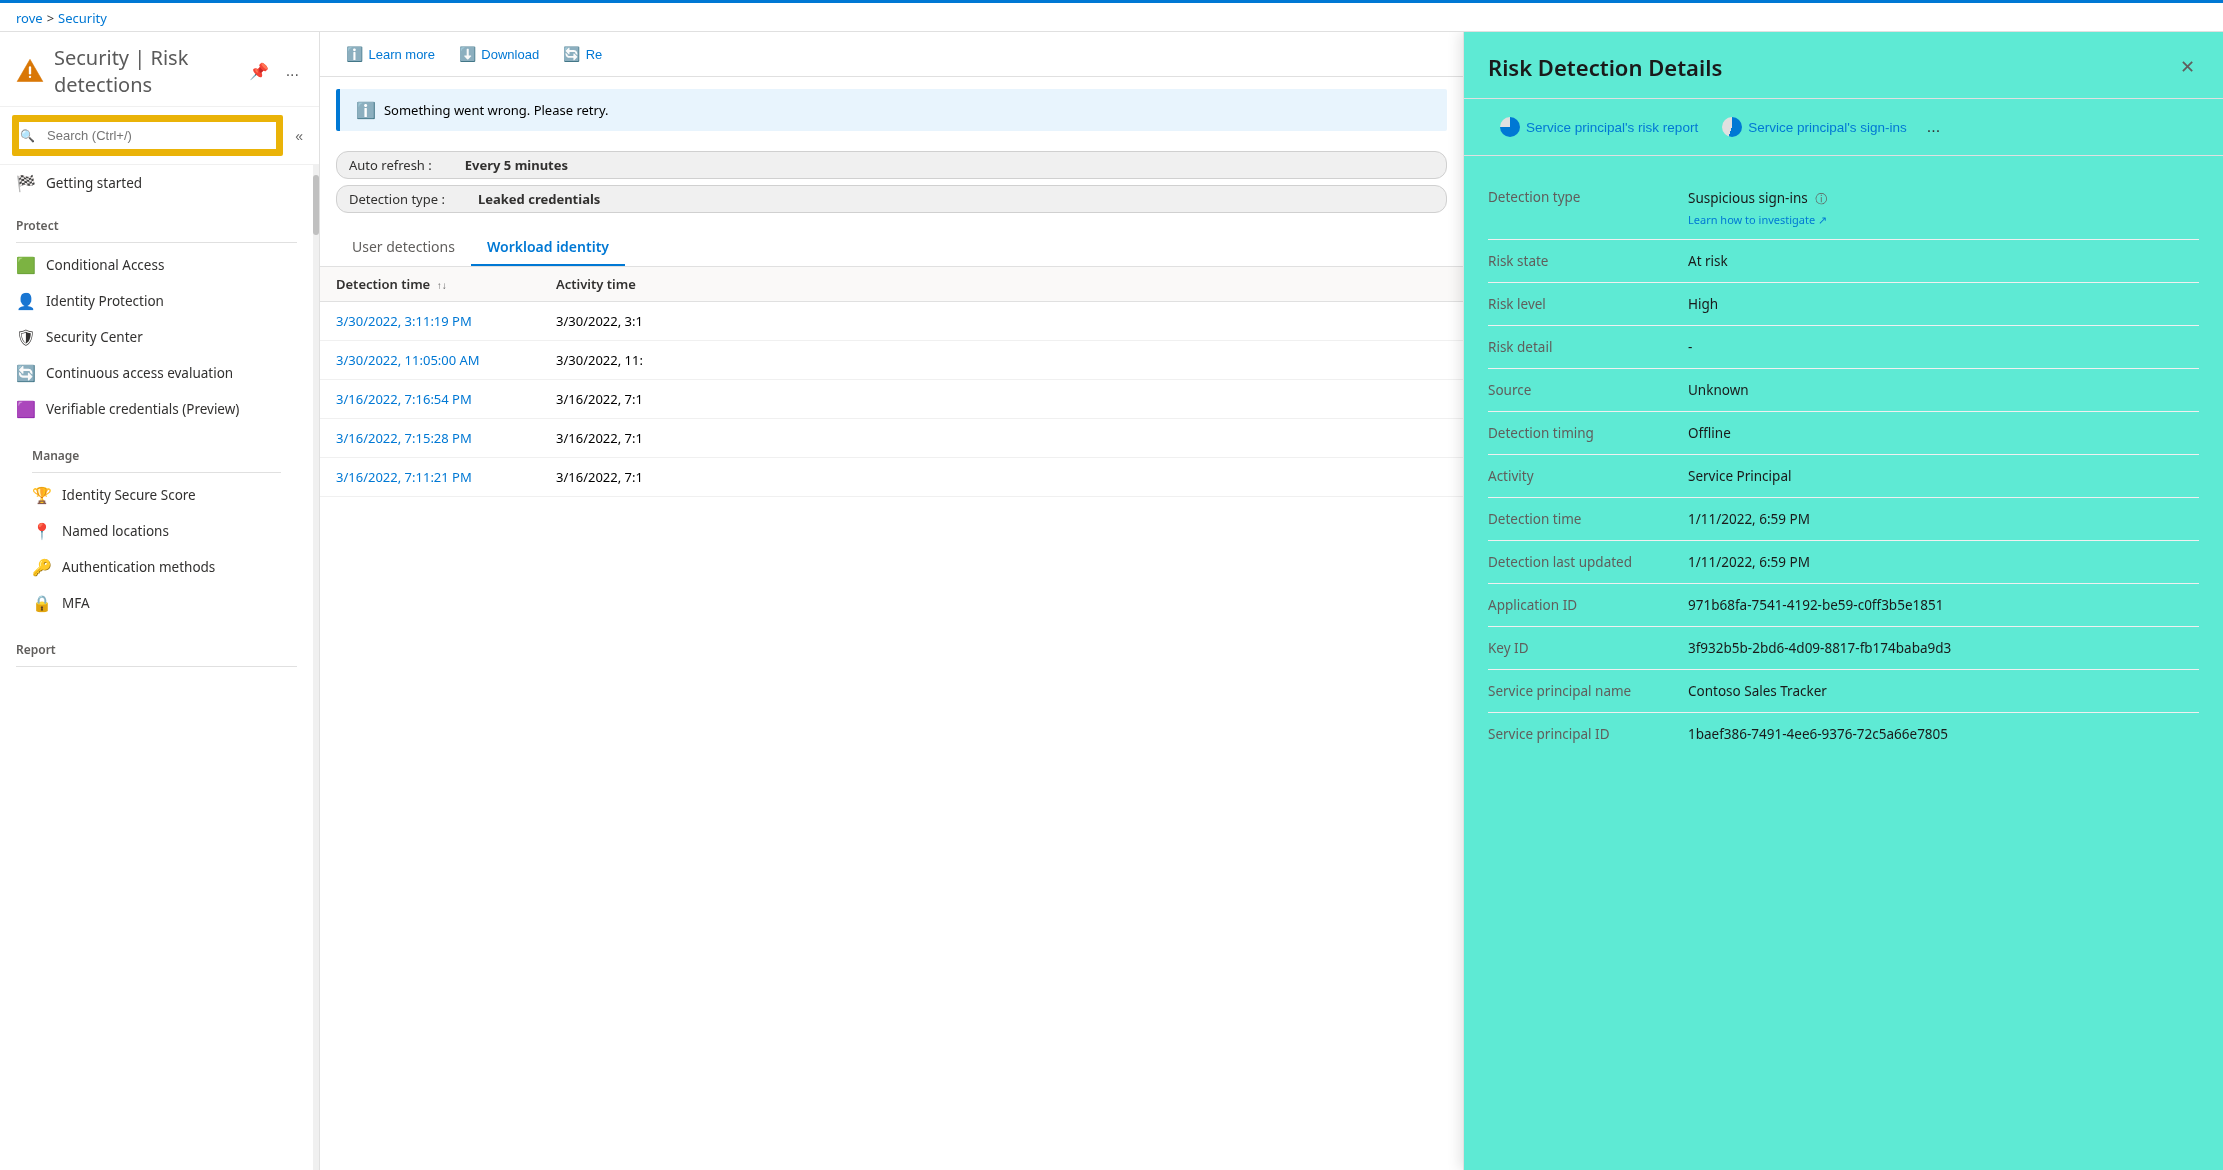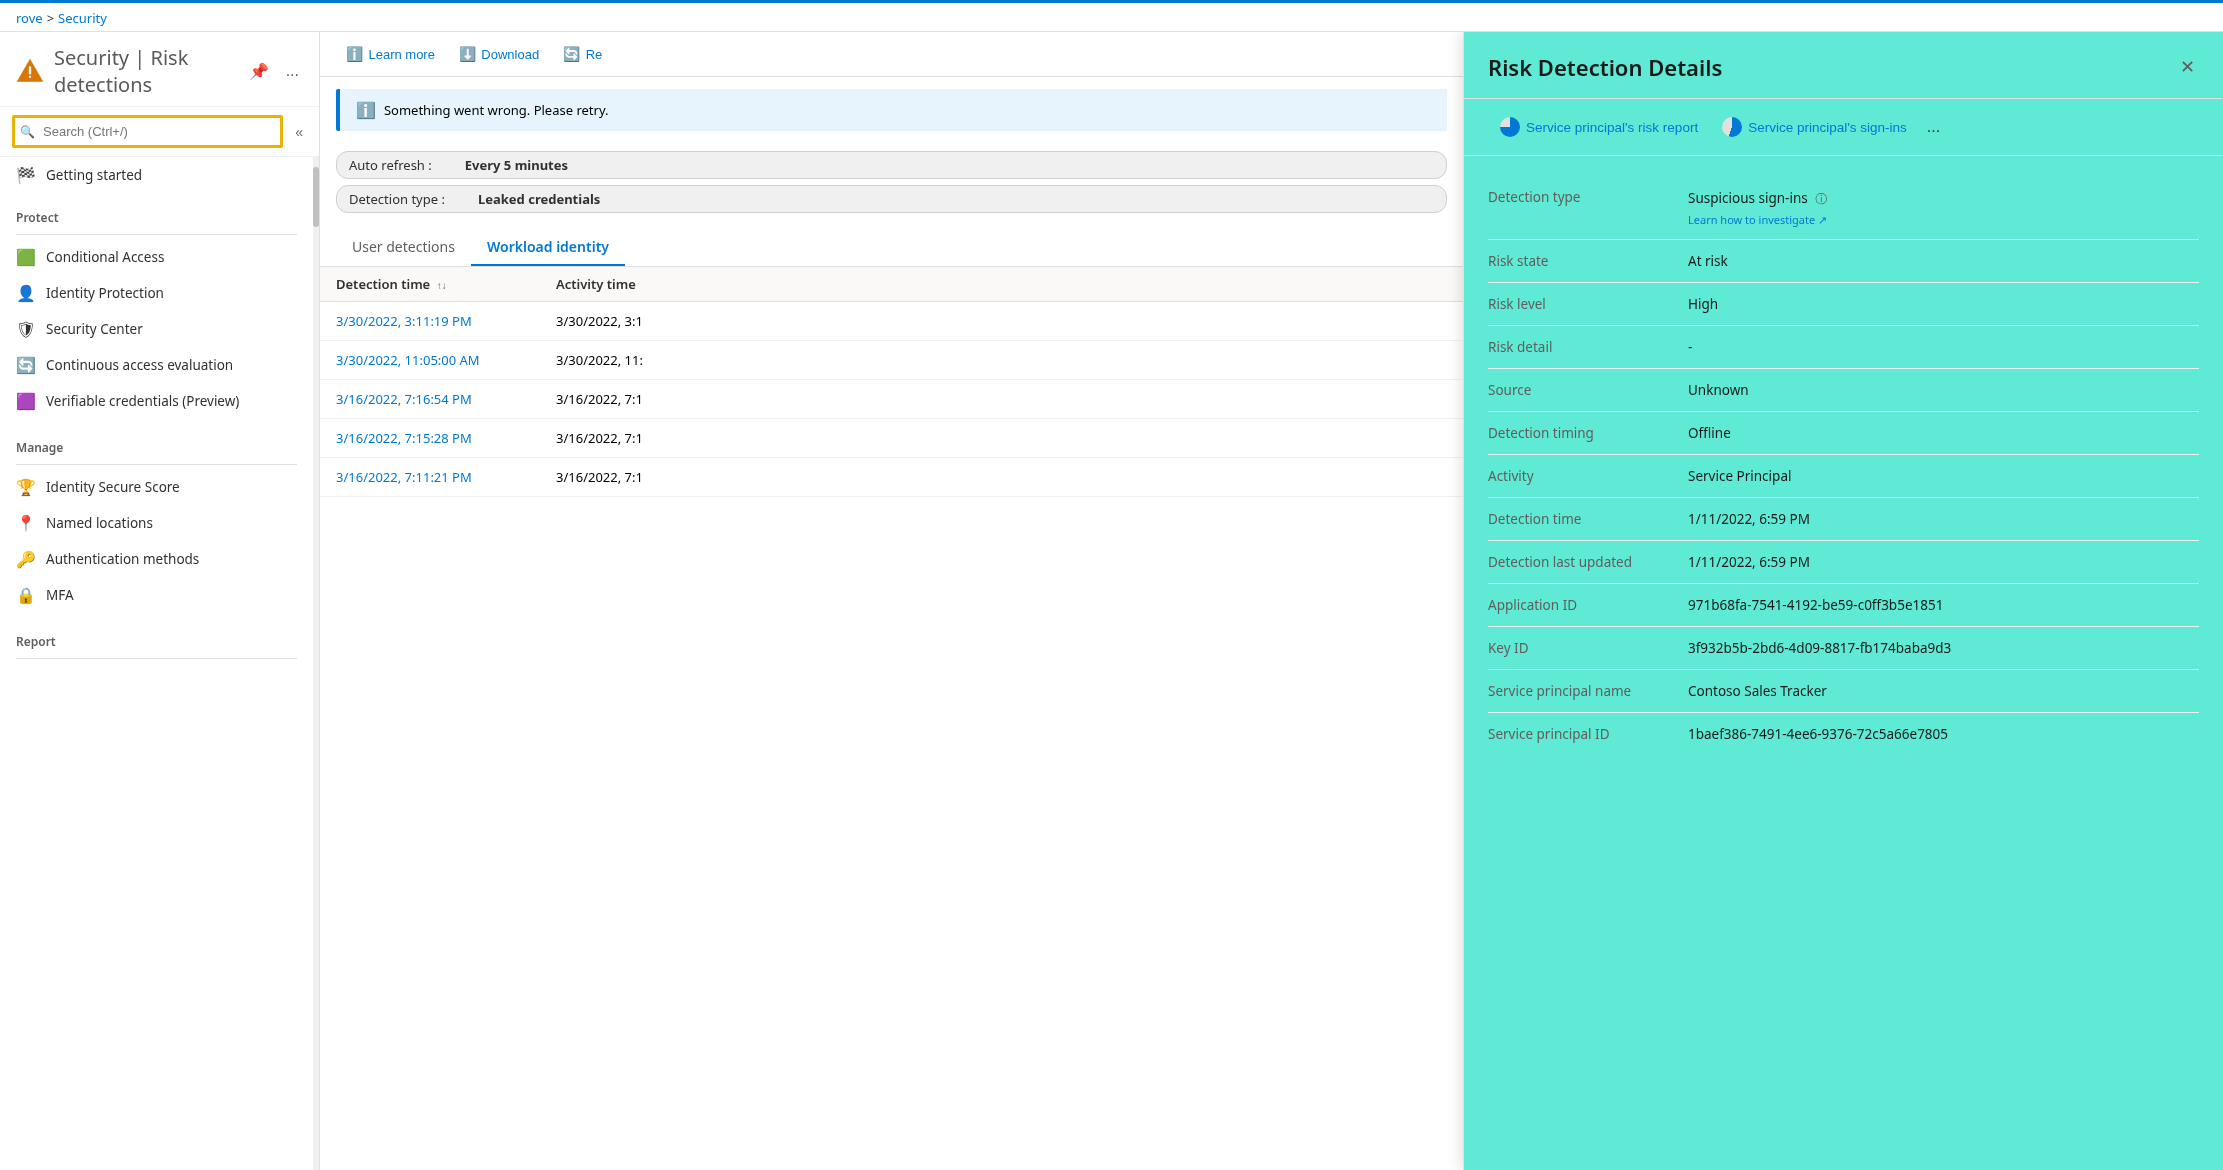--- a/index.html
+++ b/index.html
@@ -79,21 +79,21 @@
 
     .search-box {
       padding: 8px 12px;
       border-bottom: 1px solid #f0f0f0;
       position: relative;
       display: flex;
       align-items: center;
     }
     .search-box input {
       width: 100%;
-      border: 3px solid #eab308;
+      border: 7px solid #eab308;
       border-radius: 2px;
       padding: 6px 24px 6px 28px;
       font-size: 13px;
       outline: none;
       color: #323130;
     }
     .search-icon-inside {
       position: absolute;
       left: 20px;
       color: #666;
@@ -432,21 +432,21 @@
           <div class="nav-item">
             <span class="nav-icon">🔄</span>
             <span>Continuous access evaluation</span>
           </div>
           <div class="nav-item">
             <span class="nav-icon">🟪</span>
             <span>Verifiable credentials (Preview)</span>
           </div>
         </div>
 
-        <div style="padding: 4px 0;">
+        <div style="padding: 4px 16px;">
           <div class="nav-section-label">Manage</div>
           <hr class="nav-divider">
           <div class="nav-item">
             <span class="nav-icon">🏆</span>
             <span>Identity Secure Score</span>
           </div>
           <div class="nav-item">
             <span class="nav-icon">📍</span>
             <span>Named locations</span>
           </div>

